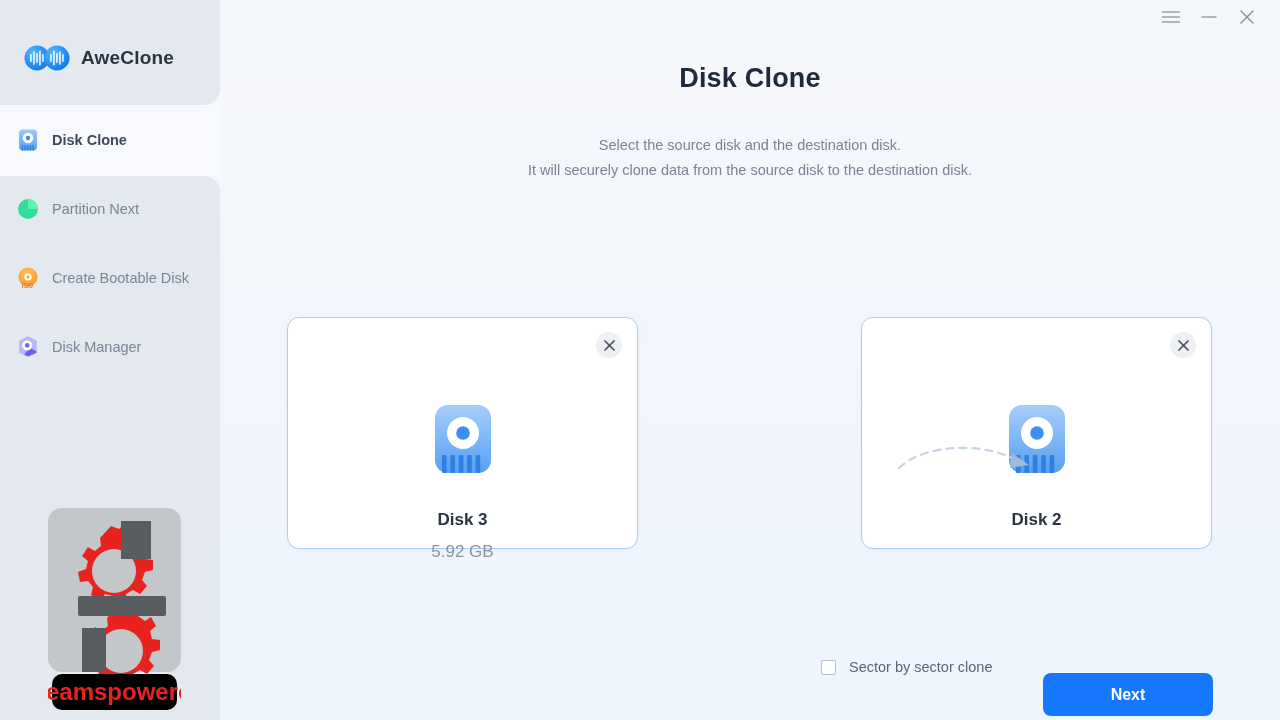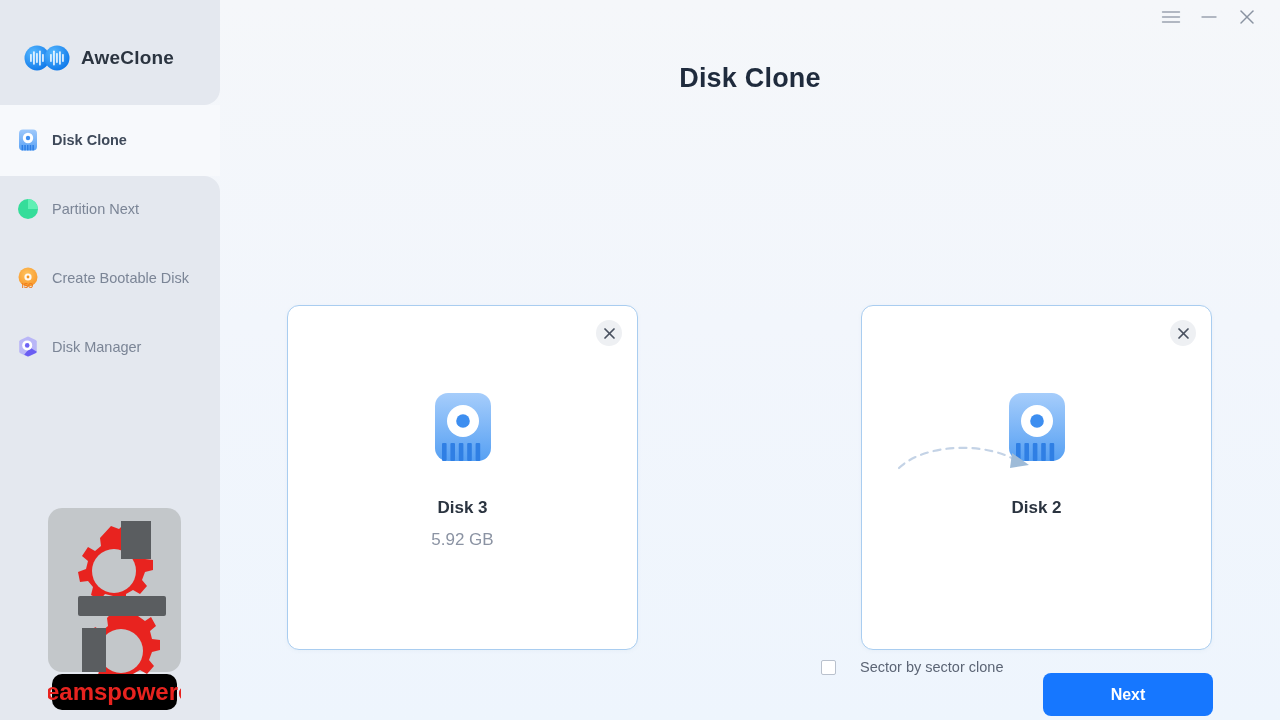--- a/index.html
+++ b/index.html
@@ -131,22 +131,22 @@
     position: absolute; top: 24px;
     font-size: 14.5px;
     white-space: nowrap;
   }
   .step-label.active { color: #2b3440; font-weight: bold; }
   .step-label.idle { color: #9aa3b2; }
 
   
   .cards { position: absolute; left: 0; top: 301px; width: 1060px; height: 310px; }
   .disk-card {
-    position: absolute; top: 4px;
-    width: 351px; height: 345px;
+    position: absolute; top: 16px;
+    width: 351px; height: 232px;
     background: #ffffff;
     border: 1px solid #a9cdf0;
     border-radius: 12px;
     box-shadow: 0 1px 4px rgba(80,110,160,.05);
     cursor: pointer;
   }
   .disk-card.source { left: 67px; }
   .disk-card.dest { left: 641px; }
   .card-close {
     position: absolute; right: 15px; top: 14px;
@@ -175,21 +175,21 @@
     position: absolute; left: 676px; top: 438px;
     width: 145px; height: 40px;
   }
 
   
   .footer {
     position: absolute; left: 0; top: 645px; width: 1060px; height: 52px;
   }
   .sector-opt {
     position: absolute; left: 576px; top: 14px;
-    display: flex; align-items: center; gap: 24px;
+    display: flex; align-items: center; gap: 13px;
     cursor: pointer;
     padding-left: 25px;
   }
   .checkbox {
     width: 15px; height: 15px;
     border: 1px solid #b9c1cd;
     border-radius: 2px;
     background: #fff;
   }
   .sector-label { font-size: 14.5px; color: #5c6575; }
@@ -342,20 +342,24 @@
           <g stroke="#8a93a1" stroke-width="1.5" stroke-linecap="round">
             <line x1="3" y1="3" x2="15" y2="15"></line>
             <line x1="15" y1="3" x2="3" y2="15"></line>
           </g>
         </svg>
       </div>
     </div>
 
     <h1 class="page-title">Disk Clone</h1>
 
+    <div class="subtitle">
+      <div>Select the source disk and the destination disk.</div>
+      <div>It will securely clone data from the source disk to the destination disk.</div>
+    </div>
 
 
     <div class="cards">
 
       <div class="disk-card source">
         <div class="card-close">
           <svg width="13" height="13" viewBox="0 0 13 13">
             <g stroke="#4a5260" stroke-width="1.7" stroke-linecap="round">
               <line x1="2" y1="2" x2="11" y2="11"></line>
               <line x1="11" y1="2" x2="2" y2="11"></line>

